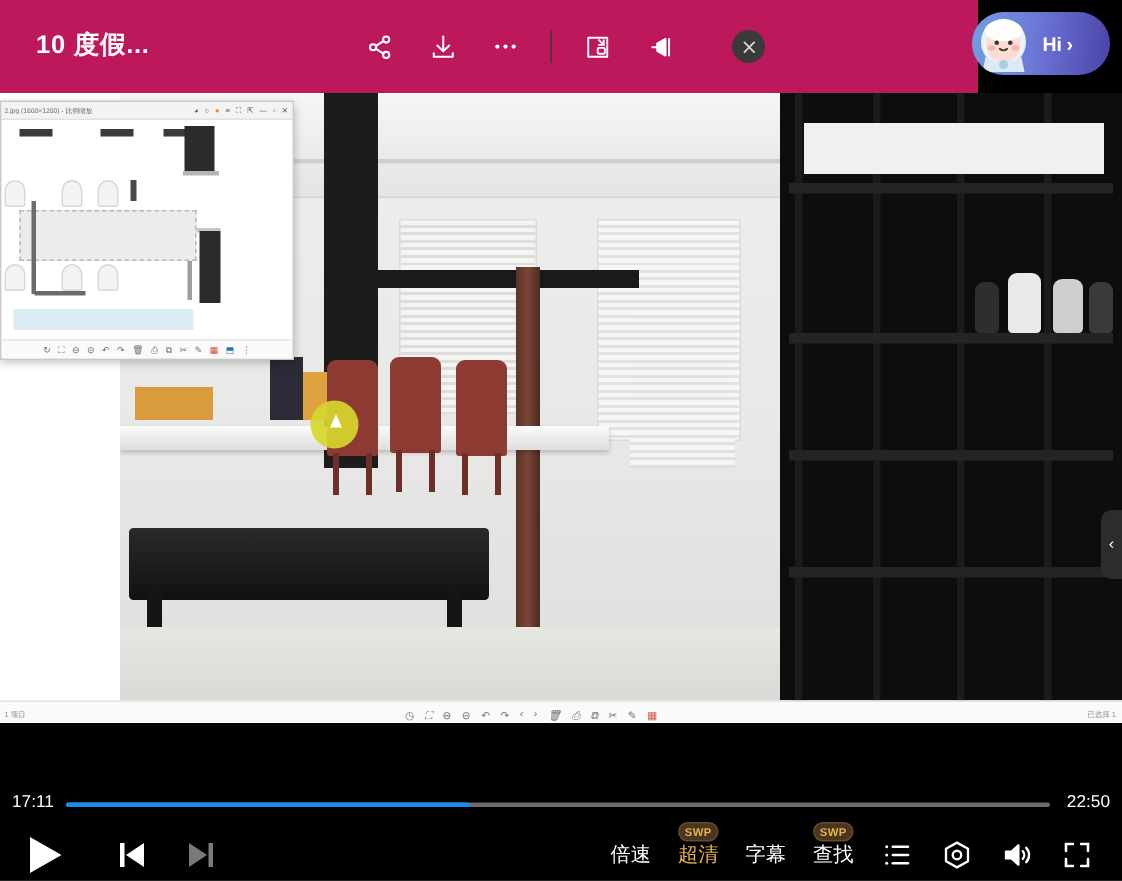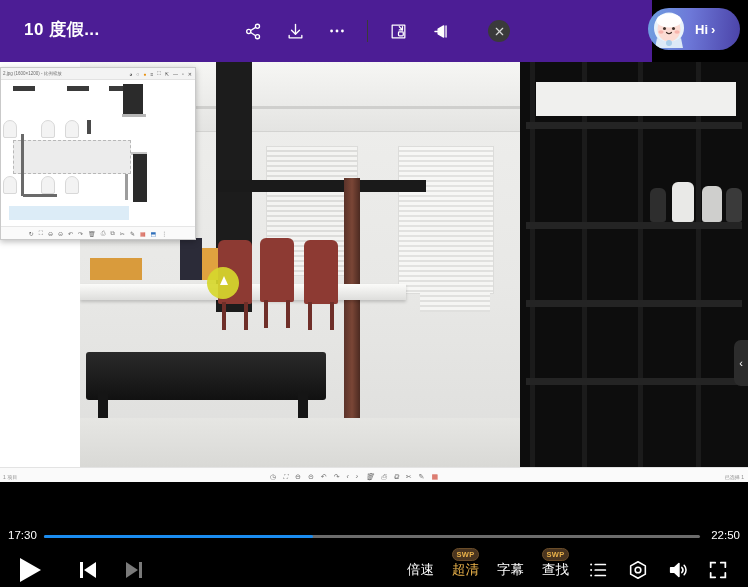--- a/index.html
+++ b/index.html
@@ -7,21 +7,21 @@
     width: 748px; height: 587px;
     background: #000;
     font-family: "Liberation Sans", "DejaVu Sans", sans-serif;
     overflow: hidden;
   }
   .app { position: relative; width: 748px; height: 587px; background: #000; }
 
   
   .topbar {
     position: absolute; left: 0; top: 0; width: 652px; height: 62px;
-    background: #4c1d95;
+    background: #be185d;
     display: flex; align-items: center;
   }
   .video-title {
     position: absolute; left: 24px; top: 18px;
     color: #ffffff; font-size: 17px; font-weight: bold;
     letter-spacing: .5px; white-space: nowrap;
   }
   .top-icons {
     position: absolute; left: 232px; top: 14px;
     display: flex; align-items: center; gap: 0;
@@ -466,21 +466,21 @@
     </div>
 
     <div class="drawer-handle">
       <span style="color:#fff;font-size:11px;line-height:1;">‹</span>
     </div>
   </div>
 
   <div class="controls">
 
     <div class="progress-row">
-      <span class="time-cur">17:30</span>
+      <span class="time-cur">17:11</span>
       <div class="track">
         <div class="track-fill" id="trackFill" style="width: 41%; background: rgb(26, 140, 240);"></div>
       </div>
       <span class="time-dur">22:50</span>
     </div>
 
     <div class="btn-row">
       <div class="play-btn">
         <svg width="28" height="30" viewBox="0 0 28 30">
             <polygon points="4,3 25,15 4,27" fill="#ffffff"></polygon>

